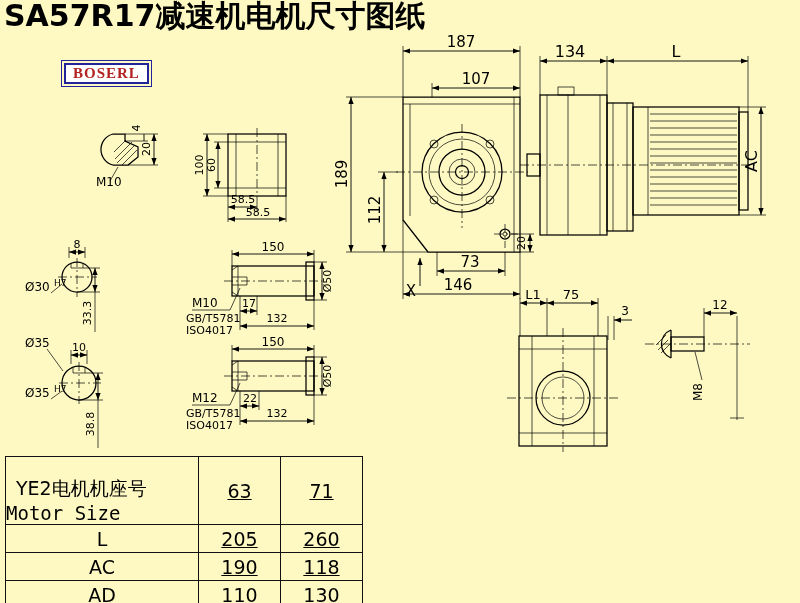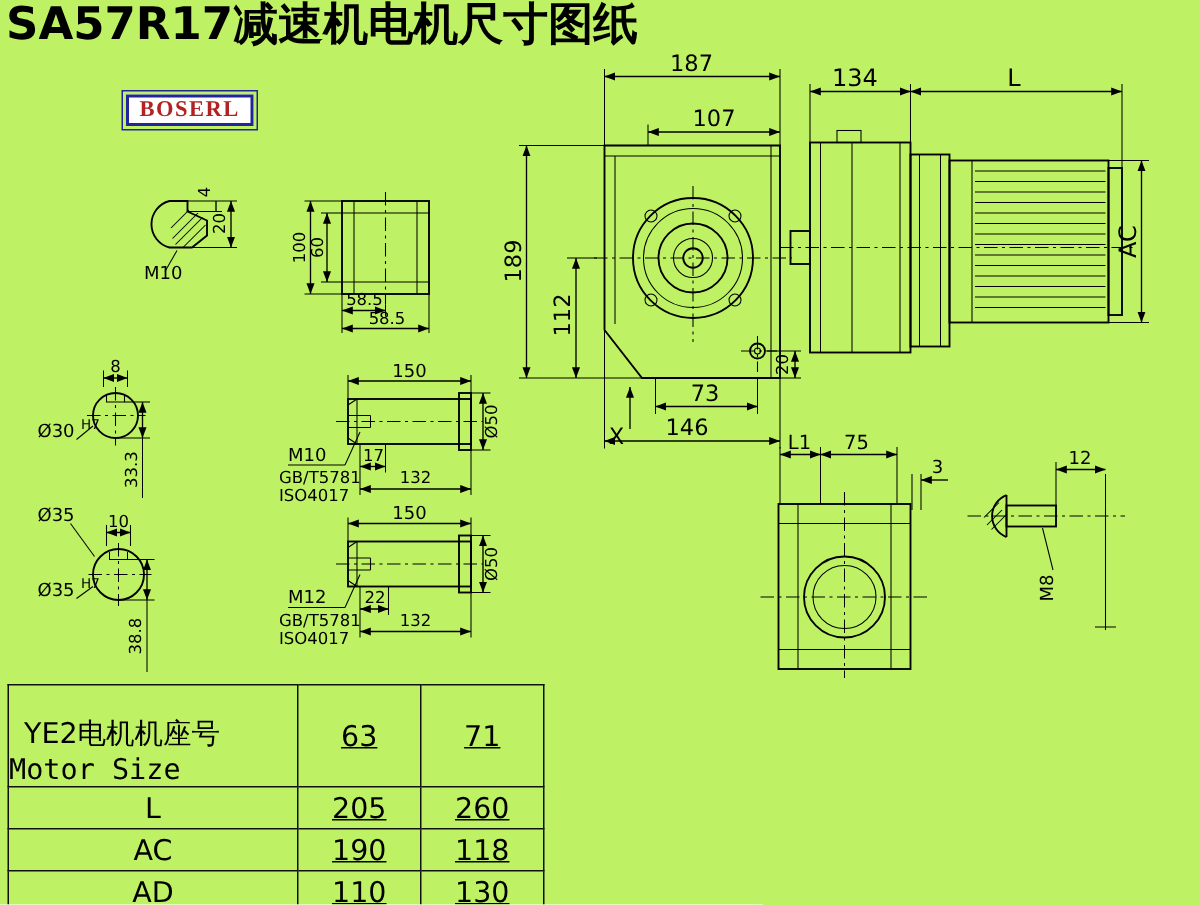--- a/index.html
+++ b/index.html
@@ -1,19 +1,19 @@
 <!DOCTYPE html>
 <html><head>
 <meta charset="utf-8">
 <style>
   html,body{margin:0;padding:0;background:#fff;}
-  #stage{position:relative;width:800px;height:603px;background:#bef264;overflow:hidden;
+  #stage{position:relative;width:800px;height:603px;background:#fef9c3;overflow:hidden;
          font-family:"DejaVu Sans",sans-serif;color:#000;}
   #title{position:absolute;left:4px;top:-4px;font-size:30px;font-weight:bold;white-space:nowrap;}
-  #logo{position:absolute;left:84px;top:63px;border:2px solid #23239b;outline:1px solid #23239b;
+  #logo{position:absolute;left:64px;top:63px;border:2px solid #23239b;outline:1px solid #23239b;
         outline-offset:2px;padding:0 7px;color:#b32222;font:bold 15px "Liberation Serif",serif;
         letter-spacing:1px;background:#fff;}
   svg{position:absolute;left:0;top:0;}
   .ol{stroke:#000;stroke-width:1.25;fill:none;}
   .tn{stroke:#000;stroke-width:0.7;fill:none;}
   .cl{stroke:#000;stroke-width:0.7;fill:none;stroke-dasharray:9 3 2 3;}
   .dl{stroke:#000;stroke-width:0.9;fill:none;}
   text{fill:#000;text-anchor:middle;font-family:"DejaVu Sans",sans-serif;}
   .t9{font-size:9px;} .t11{font-size:11px;} .t12{font-size:12px;} .t13{font-size:13px;}
   .t15{font-size:15px;} .t16{font-size:16px;}

